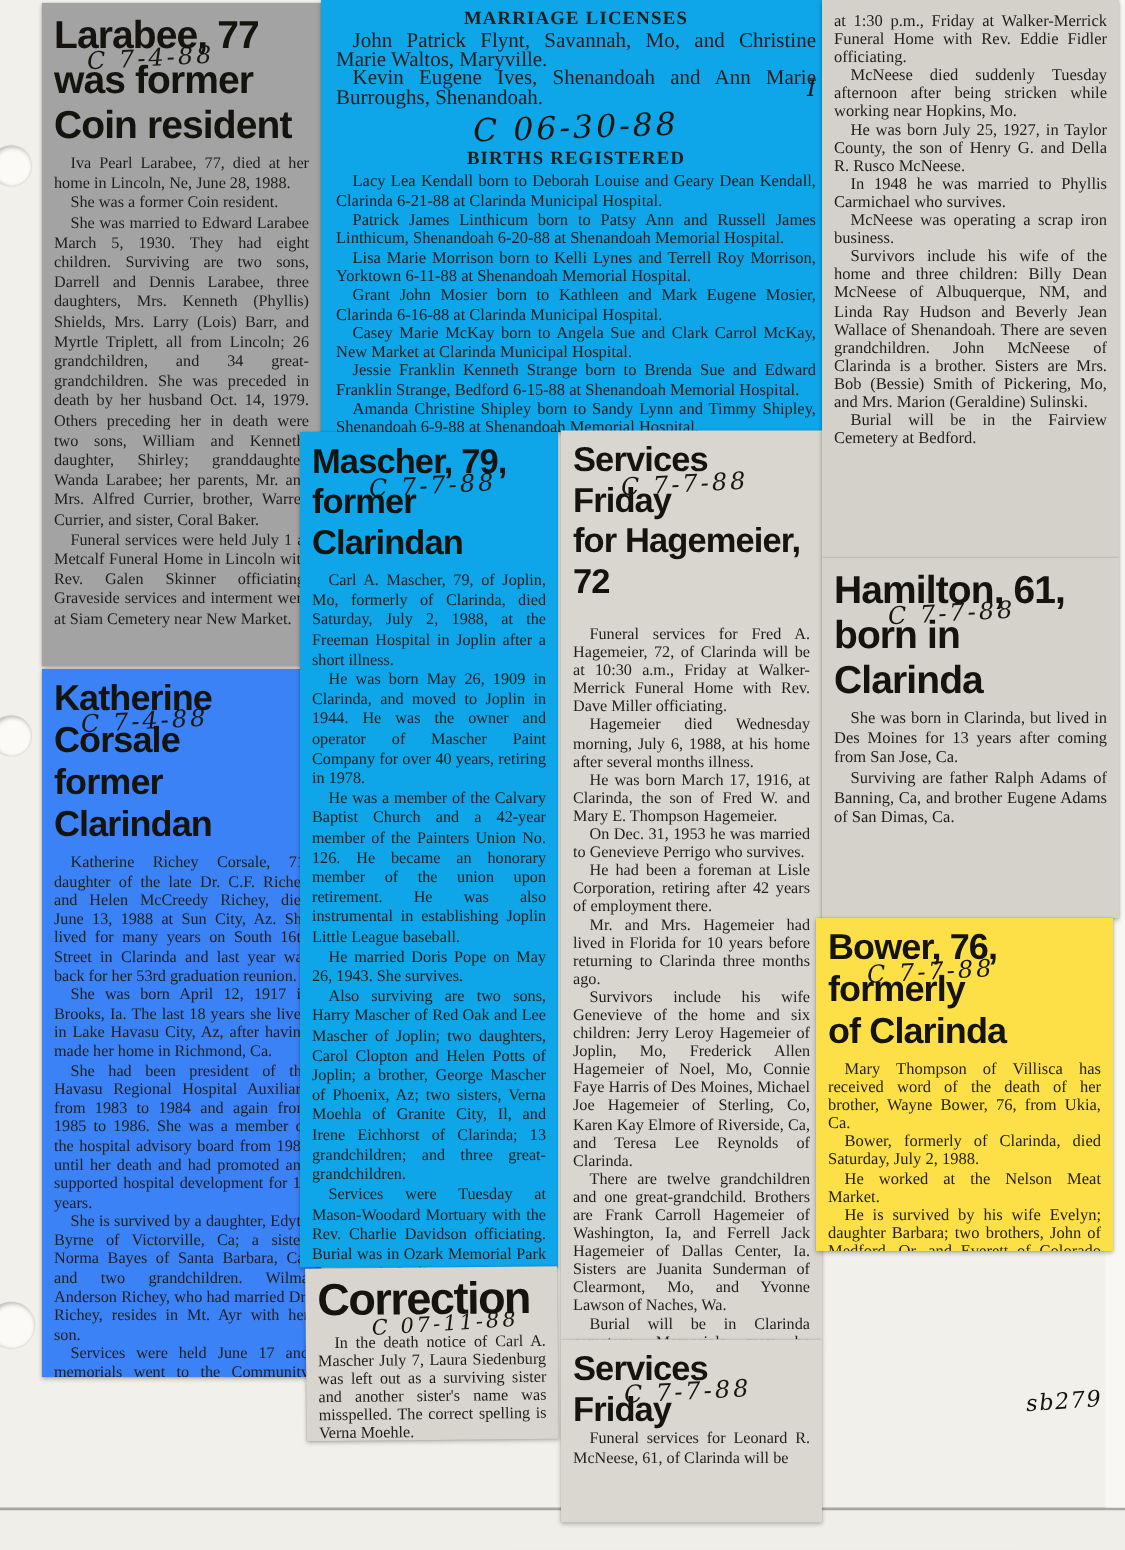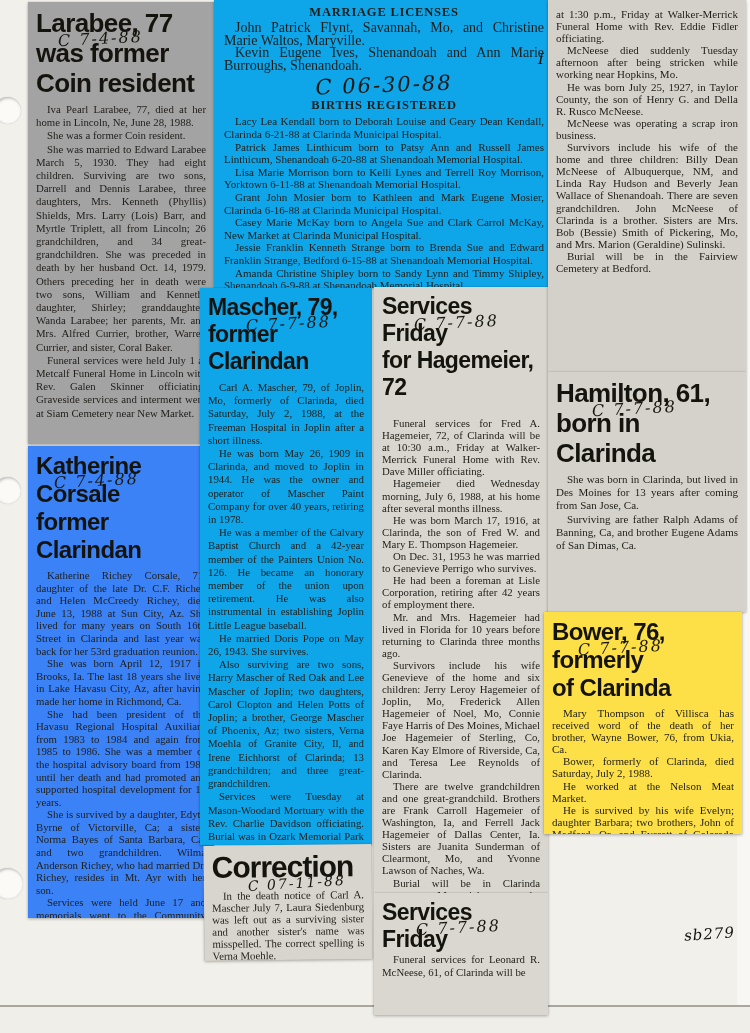--- a/index.html
+++ b/index.html
@@ -141,20 +141,21 @@
   <div class="body lh13">
     <p>Funeral services for Leonard R. McNeese, 61, of Clarinda will be</p>
   </div>
 </div>
 
 <div class="clipping" style="left:548px;top:0px;width:198px;height:372px;background:#d4d1ca;padding-top:8px;">
   <div class="body lh12" style="font-size:11px;">
     <p class="noindent">at 1:30 p.m., Friday at Walker-Merrick Funeral Home with Rev. Eddie Fidler officiating.</p>
     <p>McNeese died suddenly Tuesday afternoon after being stricken while working near Hopkins, Mo.</p>
     <p>He was born July 25, 1927, in Taylor County, the son of Henry G. and Della R. Rusco McNeese.</p>
+    <p>In 1948 he was married to Phyllis Carmichael who survives.</p>
     <p>McNeese was operating a scrap iron business.</p>
     <p>Survivors include his wife of the home and three children: Billy Dean McNeese of Albuquerque, NM, and Linda Ray Hudson and Beverly Jean Wallace of Shenandoah. There are seven grandchildren. John McNeese of Clarinda is a brother. Sisters are Mrs. Bob (Bessie) Smith of Pickering, Mo, and Mrs. Marion (Geraldine) Sulinski.</p>
     <p>Burial will be in the Fairview Cemetery at Bedford.</p>
   </div>
 </div>
 
 <div class="clipping" style="left:548px;top:372px;width:198px;height:240px;background:#d5d2cb;">
   <div class="hl hl26">Hamilton, 61,</div>
   <div class="handwritten hw-abs" style="top:27px;left:44px;font-size:16px;">C 7-7-88</div>
   <div class="hl hl26" style="margin-bottom:5px;">born in Clarinda</div>

